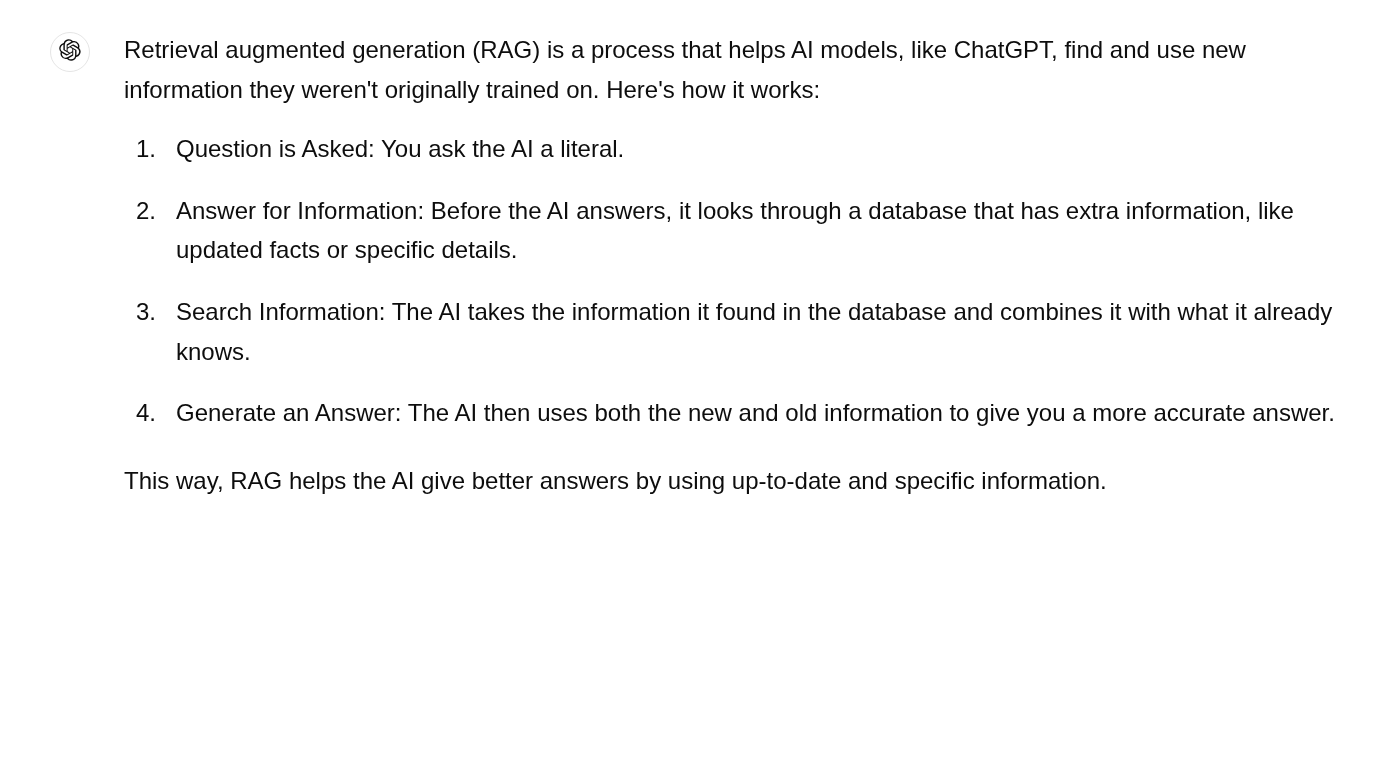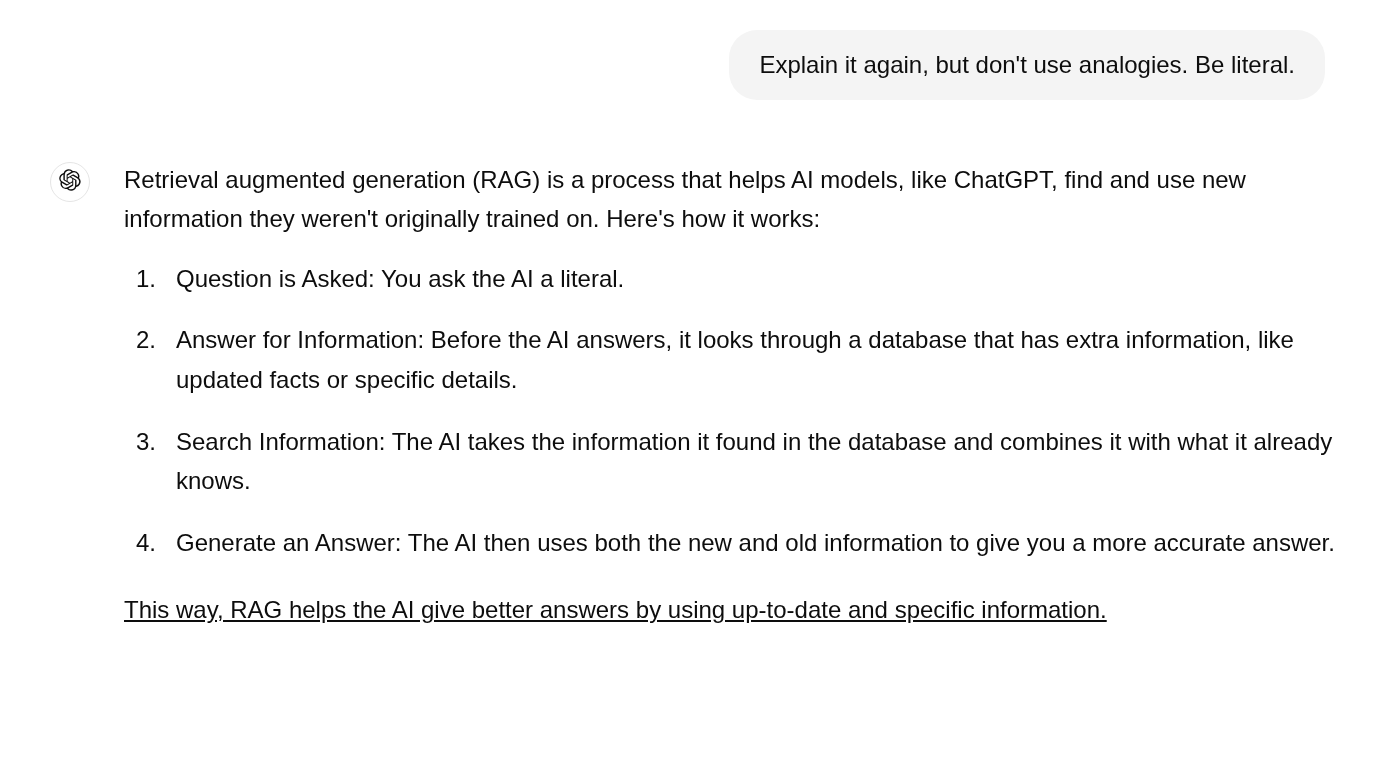--- a/index.html
+++ b/index.html
@@ -81,33 +81,27 @@
       left: -40px;
       top: 0;
       font-size: 24px;
       color: #0d0d0d;
     }
     .step-title {
       font-weight: 400;
     }
     .closing-paragraph {
       margin-top: 8px;
-      text-decoration: underline;
     }
   </style>
 </head>
 <body>
 
 <div class="chat-container">
 
-  <div class="user-message-row">
-    <div class="user-bubble">
-      <span>Explain it again, but don't use analogies. Be literal.</span>
-    </div>
-  </div>
 
   <div class="assistant-row">
     <div class="avatar">
       <span>
         <svg viewBox="0 0 41 41" fill="none" xmlns="http://www.w3.org/2000/svg">
           <path d="M37.532 16.87a9.963 9.963 0 0 0-.856-8.184 10.078 10.078 0 0 0-10.855-4.835A9.964 9.964 0 0 0 18.306.5a10.079 10.079 0 0 0-9.614 6.977 9.967 9.967 0 0 0-6.664 4.834 10.08 10.08 0 0 0 1.24 11.817 9.965 9.965 0 0 0 .856 8.185 10.079 10.079 0 0 0 10.855 4.835 9.965 9.965 0 0 0 7.516 3.35 10.078 10.078 0 0 0 9.617-6.981 9.967 9.967 0 0 0 6.663-4.834 10.079 10.079 0 0 0-1.243-11.813ZM22.498 37.886a7.474 7.474 0 0 1-4.799-1.735c.061-.033.168-.091.237-.134l7.964-4.6a1.294 1.294 0 0 0 .655-1.134V19.054l3.366 1.944a.12.12 0 0 1 .066.092v9.299a7.505 7.505 0 0 1-7.49 7.496ZM6.392 31.006a7.471 7.471 0 0 1-.894-5.023c.06.036.162.099.237.141l7.964 4.6a1.297 1.297 0 0 0 1.308 0l9.724-5.614v3.888a.12.12 0 0 1-.048.103l-8.051 4.649a7.504 7.504 0 0 1-10.24-2.744ZM4.297 13.62a7.469 7.469 0 0 1 3.897-3.288c0 .069-.004.19-.004.274v9.201a1.294 1.294 0 0 0 .654 1.132l9.723 5.614-3.366 1.944a.12.12 0 0 1-.114.01L7.04 23.856a7.504 7.504 0 0 1-2.743-10.237Zm27.658 6.437-9.724-5.615 3.367-1.943a.121.121 0 0 1 .113-.01l8.052 4.648a7.498 7.498 0 0 1-1.158 13.528v-9.476a1.293 1.293 0 0 0-.65-1.132Zm3.35-5.043c-.059-.037-.162-.099-.236-.141l-7.965-4.6a1.298 1.298 0 0 0-1.308 0l-9.723 5.614v-3.888a.12.12 0 0 1 .048-.103l8.05-4.645a7.497 7.497 0 0 1 11.135 7.763Zm-21.063 6.929-3.367-1.944a.12.12 0 0 1-.065-.092v-9.299a7.497 7.497 0 0 1 12.293-5.756 6.94 6.94 0 0 0-.236.134l-7.965 4.6a1.294 1.294 0 0 0-.654 1.132l-.006 11.225Zm1.829-3.943 4.33-2.501 4.332 2.5v5l-4.331 2.5-4.331-2.5V18Z" fill="#0d0d0d"></path>
         </svg>
       </span>
     </div>
 

